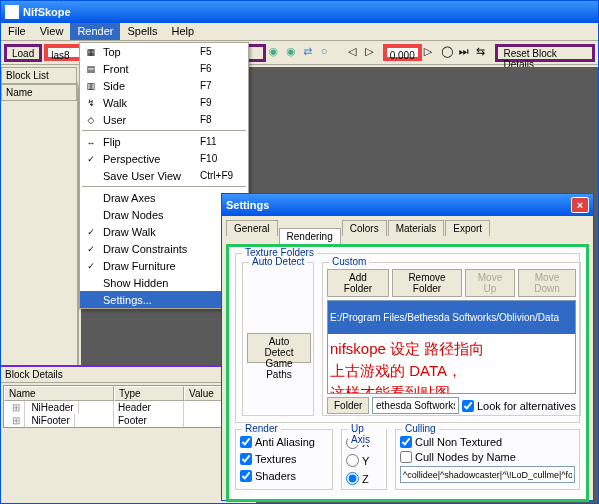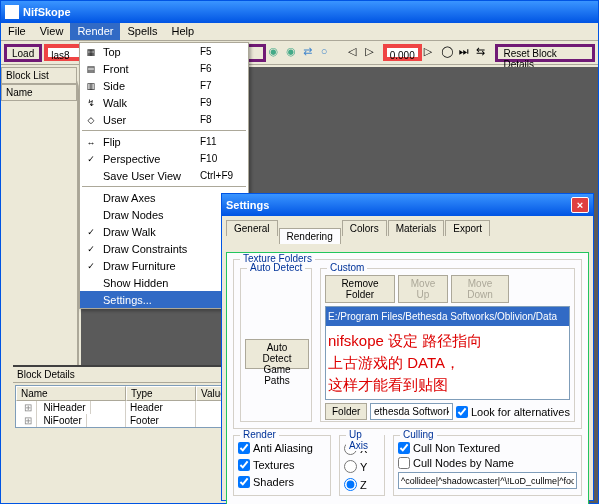--- a/index.html
+++ b/index.html
@@ -11,43 +11,43 @@
 .menubar span { padding: 2px 7px; cursor: default; }
 .menubar .active { background: #316ac5; color: #fff; }
 .toolbar { height: 24px; background: #ece9d8; display: flex; align-items: center; padding: 1px 3px; border-bottom: 1px solid #aca899; gap: 2px; }
 .tbtn { border: 3px solid #701a75; background: #ece9d8; padding: 1px 5px; height: 18px; font-size: 10px; cursor: default; }
 .t-icon { width: 16px; height: 16px; display: inline-block; }
 .toolbar .spacer { width: 60px; }
 .filebox { border: 4px solid #ef4444; background: #fff; padding: 2px 3px; width: 55px; height: 17px; font-size: 10px; }
 .left-panel { position: absolute; top: 66px; left: 0; width: 78px; bottom: 0; background: #ece9d8; border-right: 2px solid #aca899; border-radius: 23px; }
 .panel-header { background: #ece9d8; padding: 2px 4px; border: 1px solid #aca899; font-size: 10px; }
 .viewport { position: absolute; top: 66px; left: 80px; right: 0; bottom: 0; background: #5a5a5a; }
-.block-details { position: absolute; left: 12px; bottom: 0; width: 255px; height: 138px; background: #ece9d8; border-top: 2px solid #404040; }
+.block-details { position: absolute; left: 0; bottom: 0; width: 255px; height: 138px; background: #ece9d8; border-top: 2px solid #6d28d9; }
 .bd-title { padding: 2px 4px; font-size: 10px; border-bottom: 1px solid #aca899; }
 .bd-grid { background: #fff; border: 1px solid #7f9db9; margin: 2px; }
 .bd-head, .bd-row { display: flex; }
 .bd-head span, .bd-row span { padding: 1px 4px; border-right: 1px solid #d4d0c8; font-size: 10px; }
 .bd-head { background: #ece9d8; }
 .bd-head span { border: 1px solid #fff; border-right-color: #aca899; border-bottom-color: #aca899; }
 .c-name { width: 110px; } .c-type { width: 70px; } .c-value { width: 55px; }
 .tree-icon { color: #888; font-size: 9px; margin-right: 2px; }
 .dropdown { position: absolute; top: 42px; left: 79px; width: 170px; background: #fff; border: 1px solid #aca899; z-index: 90; box-shadow: 2px 2px 3px rgba(0,0,0,0.3); }
 .dd-row { display: flex; align-items: center; height: 17px; padding: 0 3px; }
 .dd-row.hl { background: #316ac5; color: #fff; }
 .dd-ic { width: 16px; text-align: center; font-size: 9px; }
 .dd-lbl { flex: 1; padding-left: 4px; }
 .dd-sc { width: 45px; text-align: left; font-size: 10px; }
 .dd-sep { height: 1px; background: #aca899; margin: 2px 2px; }
 .settings-dlg { position: absolute; top: 193px; left: 221px; width: 373px; height: 308px; background: #ece9d8; border: 1px solid #0054e3; z-index: 100; }
 .settings-dlg .titlebar { font-size: 11px; }
 .closebtn { margin-left: auto; width: 18px; height: 16px; background: #e04040; color: #fff; text-align: center; line-height: 14px; border: 1px solid #fff; border-radius: 2px; }
-.tabs { display: flex; padding: 4px 4px 16px 4px; border-radius: 7px; }
+.tabs { display: flex; padding: 4px 4px 8px 4px; border-radius: 7px; }
 .tab { border: 1px solid #aca899; border-bottom: none; padding: 2px 7px; background: #ece9d8; margin-right: 1px; font-size: 10px; }
 .tab.active { background: #fcfcfe; position: relative; top: 8px; }
-.tab-body { border: 1px solid #22c55e; margin: 0 4px 4px 4px; background: #fcfcfe; padding: 4px; height: 258px; }
+.tab-body { border: 3px solid #22c55e; margin: 0 4px 4px 4px; background: #fcfcfe; padding: 4px; height: 258px; }
 .groupbox { border: 1px solid #d4d0c8; margin: 2px; padding: 6px 4px 4px 4px; position: relative; }
 .groupbox .legend { position: absolute; top: -7px; left: 6px; background: #fcfcfe; padding: 0 3px; color: #003399; font-size: 10px; }
 .gb-row { display: flex; gap: 3px; }
 .gb-inner { display: flex; gap: 4px; }
 .gb-col { flex: 1; }
 .sbtn { border: 1px solid #aca899; background: #ece9d8; padding: 2px 6px; font-size: 10px; width: 70px; text-align: center; }
 .sbtn.disabled { color: #aca899; }
 .path-input { border: 1px solid #7f9db9; background: #fff; padding: 1px 3px; font-size: 10px; width: 100%; height: 17px; }
 .annotation { color: #d00; font-size: 15px; line-height: 22px; padding: 4px 2px; font-family: SimSun, sans-serif; }
 .chk { display: flex; align-items: center; gap: 3px; font-size: 10px; }
@@ -220,26 +220,27 @@
       <div class="gb-inner" style="height:100%">
         <div class="groupbox" style="width:72px">
           <span class="legend">Auto Detect</span>
           <div style="height:64px"></div>
           <button class="sbtn" style="width:64px;height:30px;white-space:pre-line;line-height:11px">Auto Detect
 Game Paths</button>
         </div>
         <div class="groupbox gb-col">
           <span class="legend">Custom</span>
           <div class="gb-row" style="margin-bottom:3px">
+            <button class="sbtn" style="width:62px">Add Folder</button>
             <button class="sbtn" style="width:70px">Remove Folder</button>
             <button class="sbtn disabled" style="width:50px">Move Up</button>
             <button class="sbtn disabled" style="width:58px">Move Down</button>
           </div>
           <div style="border:1px solid #7f9db9;background:#fff;height:94px;overflow:hidden">
-            <div style="background:#316ac5;color:#fff;padding:4px 2px;font-size:10px">E:/Program Files/Bethesda Softworks/Oblivion/Data</div>
+            <div style="background:#316ac5;color:#fff;padding:11px 2px;font-size:10px">E:/Program Files/Bethesda Softworks/Oblivion/Data</div>
             <div class="annotation" style="white-space:pre-line">nifskope 设定  路径指向
 上古游戏的 DATA，
 这样才能看到贴图</div>
           </div>
           <div class="gb-row" style="margin-top:3px;align-items:center">
             <button class="sbtn" style="width:42px">Folder</button>
             <input class="path-input" style="flex: 1 1 0%;" value="ethesda Softworks\Oblivion\Data">
             <label class="chk">
                 <input type="checkbox" checked="" style="">
                 <span>Look for alternatives</span>

